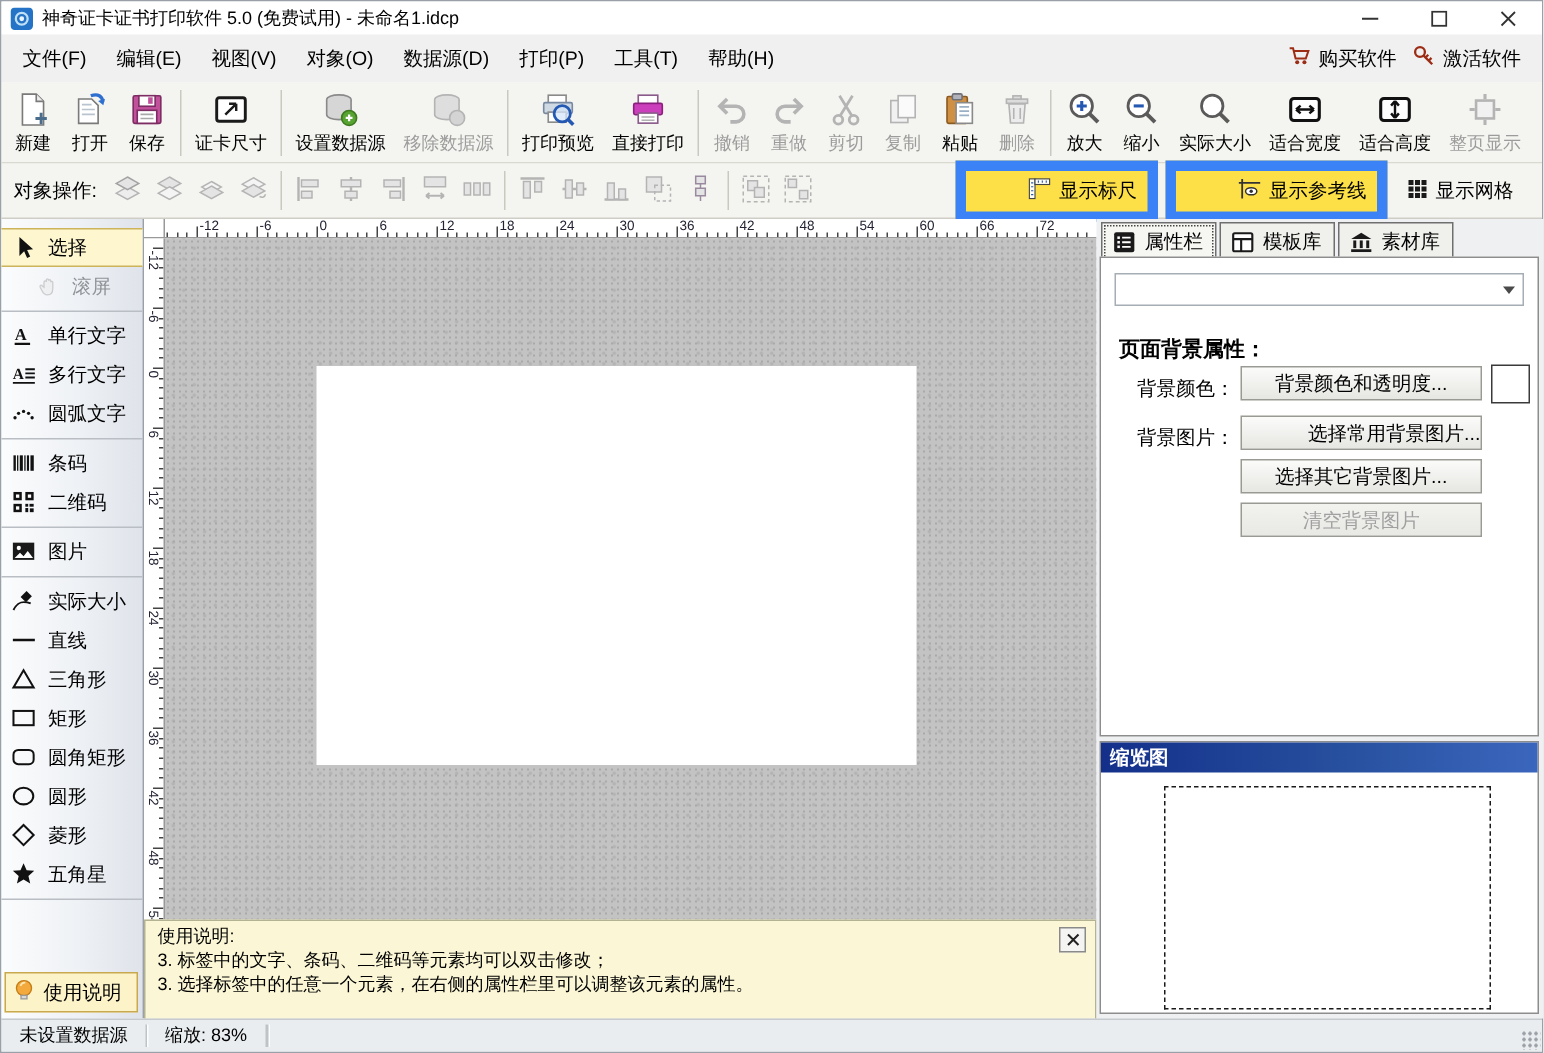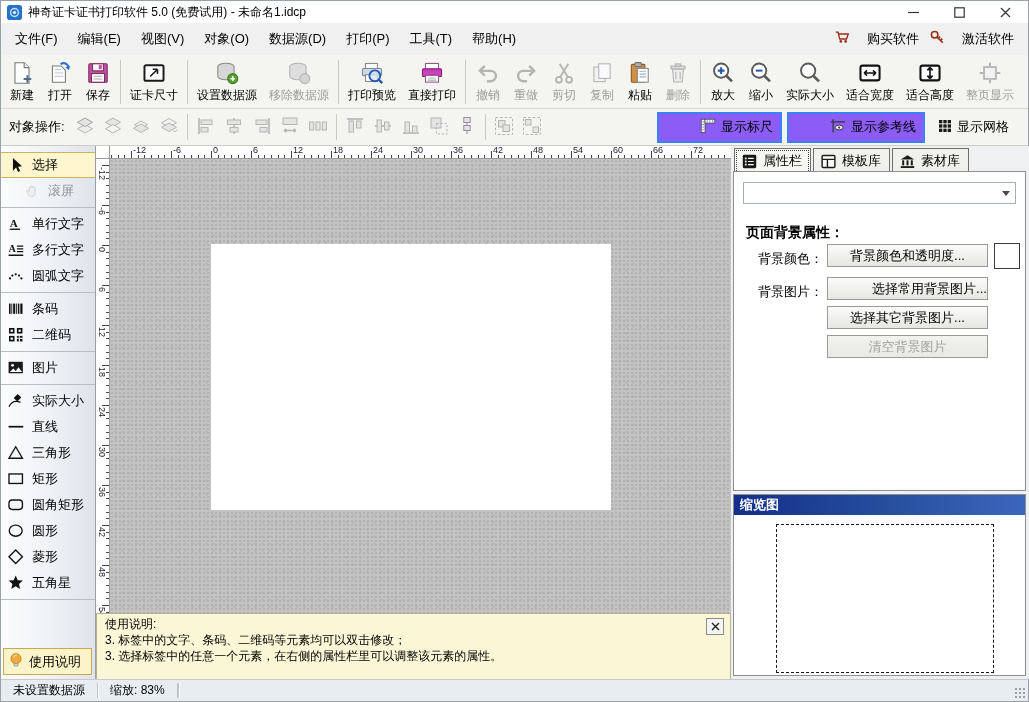--- a/index.html
+++ b/index.html
@@ -11,40 +11,40 @@
   .titlebar{position:absolute;left:0;top:0;right:0;height:22px;background:#fff;display:flex;align-items:center;padding-left:6px;}
   .app-icon{width:15px;height:15px;margin-right:6px;flex:0 0 auto;}
   .title-text{font-size:12px;white-space:nowrap;}
   .win-controls{margin-left:auto;display:flex;height:100%;}
   .win-btn{width:46px;height:100%;display:flex;align-items:center;justify-content:center;}
 
   
   .menubar{position:absolute;left:0;top:22px;right:0;height:32px;background:#f0f0f0;display:flex;align-items:center;padding:0 4px;box-sizing:border-box;}
   .menu-item{padding:0 10px;font-size:13px;height:24px;line-height:24px;white-space:nowrap;}
   .menubar-right{margin-left:auto;display:flex;align-items:center;gap:10px;padding-right:10px;}
-  .mb-btn{display:flex;align-items:center;gap:16px;font-size:13px;white-space:nowrap;}
+  .mb-btn{display:flex;align-items:center;gap:4px;font-size:13px;white-space:nowrap;}
 
   
   .toolbar1{position:absolute;left:0;top:54px;right:0;height:54px;background:#f4f4f0;border-bottom:1px solid #dad9d0;
             display:flex;align-items:center;padding:0 2px;box-sizing:border-box;}
   .tb-item{padding:0 6px;height:50px;display:flex;flex-direction:column;align-items:center;justify-content:center;}
   .tb-item .ico{height:27px;display:flex;align-items:flex-end;justify-content:center;}
   .tb-item .lbl{font-size:12px;white-space:nowrap;margin-top:1px;}
   .tb-item.disabled .lbl{color:#9c9c9c;}
   .tb-sep{width:1px;height:44px;background:#c9c9c0;margin:0 3px;flex:0 0 auto;}
 
   
   .toolbar2{position:absolute;left:0;top:108px;right:0;height:37px;background:#f4f4f0;border-bottom:1px solid #cfcec6;
             display:flex;align-items:center;padding:0 8px;box-sizing:border-box;}
   .obj-label{font-size:13px;margin-right:6px;white-space:nowrap;}
   .obj-btn{width:28px;height:28px;display:flex;align-items:center;justify-content:center;}
   .obj-sep{width:1px;height:26px;background:#c9c9c0;margin:0 4px;}
   .view-buttons{margin-left:auto;display:flex;align-items:center;gap:5px;padding-right:4px;}
   .view-btn{display:flex;align-items:center;gap:4px;font-size:13px;padding:3px 7px;white-space:nowrap;}
-  .view-btn.active{background:#8b5cf6;border:2px solid #3b82f6;padding-left:40px;}
+  .view-btn.active{background:#fde047;border:7px solid #3b82f6;padding-left:40px;}
 
   
   .sidebar{position:absolute;left:0;top:145px;width:95px;bottom:22px;background:linear-gradient(90deg,#fbfcfd 0%,#eef1f5 55%,#dfe3ea 100%);
            border-right:1px solid #9aa0a8;box-sizing:border-box;padding-top:6px;}
   .tool-item{height:26px;display:flex;align-items:center;gap:5px;padding-left:5px;font-size:13px;white-space:nowrap;box-sizing:border-box;}
   .tool-item.selected{background:#fdf6ce;border-top:1px solid #cdb45a;border-bottom:1px solid #cdb45a;}
   .tool-item.disabled{color:#8f9396;padding-left:21px;}
   .tool-divider{height:1px;background:#b9bdc4;margin:3px 0;}
   .help-btn{position:absolute;bottom:4px;left:2px;width:89px;height:27px;background:#fdf3c8;border:1px solid #c9a94f;
             display:flex;align-items:center;gap:4px;font-size:13px;padding-left:3px;box-sizing:border-box;}

